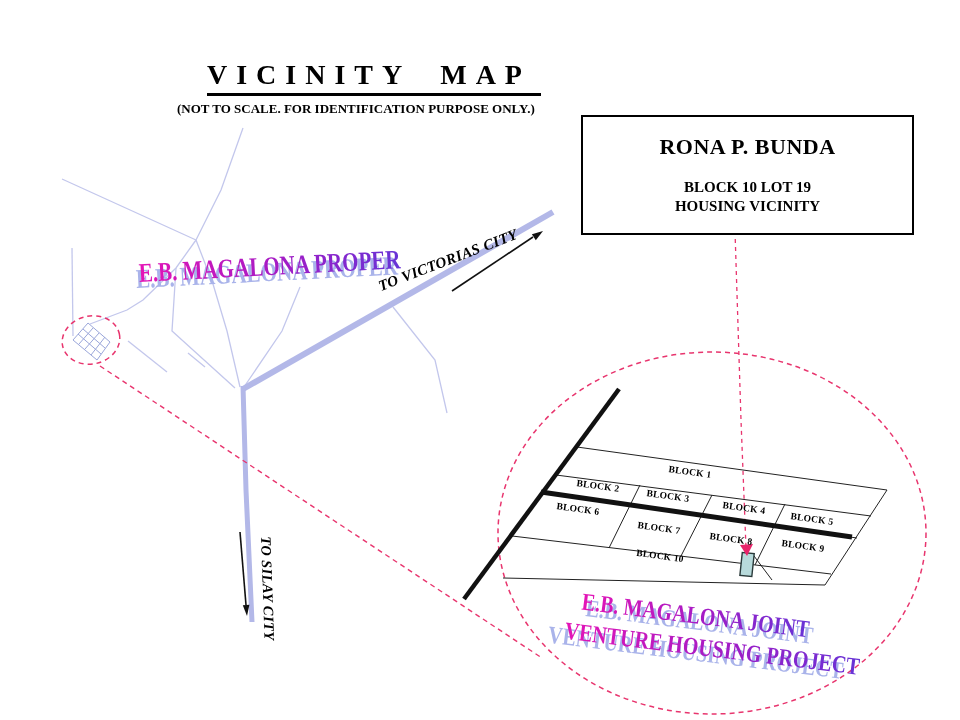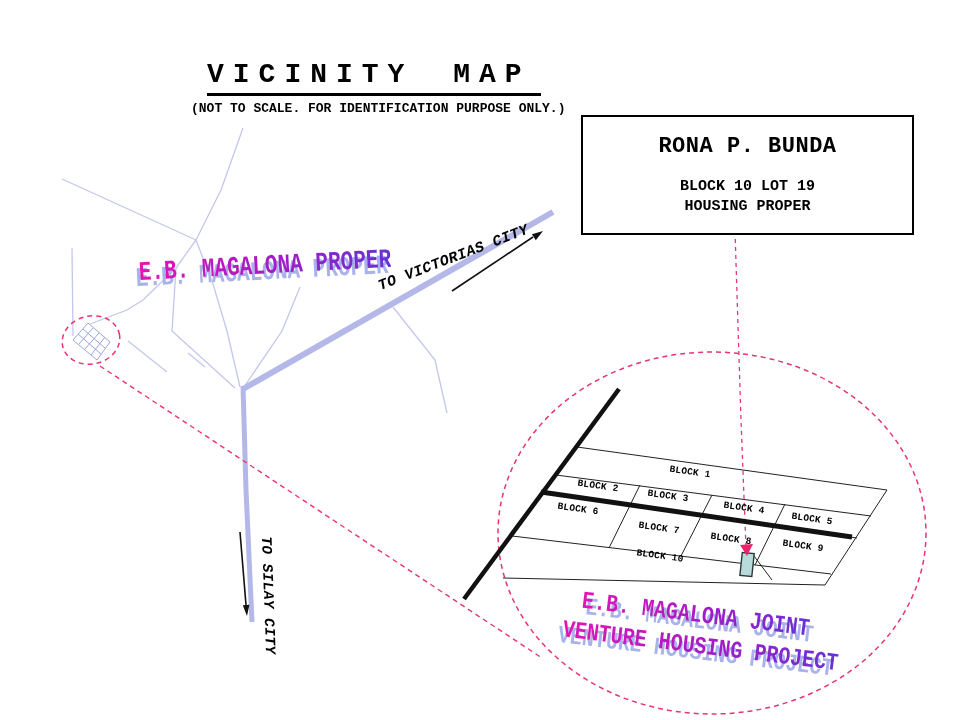--- a/index.html
+++ b/index.html
@@ -1,29 +1,29 @@
 <!DOCTYPE html>
 <html><head>
 <meta charset="utf-8">
 <style>
   html,body{margin:0;padding:0;background:#ffffff;}
   .canvas{
     position:relative;width:960px;height:720px;background:#ffffff;overflow:hidden;
-    font-family:Liberation Mono, monospace;color:#000;
+    font-family:Liberation Serif, serif;color:#000;
   }
   .abs{position:absolute;}
   svg{position:absolute;left:0;top:0;}
 
   
   .title{
     left:207px;top:61px;font-size:28px;font-weight:900;line-height:1;
     letter-spacing:9px;word-spacing:14px;white-space:nowrap;
     border-bottom:3px solid #000;padding:0 10px 4px 0;
   }
-  .subtitle{left:191px;top:101px;font-size:13px;font-weight:700;white-space:nowrap;}
+  .subtitle{left:177px;top:101px;font-size:13px;font-weight:700;white-space:nowrap;}
 
   
   .info-box{
     left:581px;top:115px;width:329px;height:116px;border:2px solid #000;background:#fff;
     display:flex;flex-direction:column;justify-content:center;align-items:center;text-align:center;
   }
   .info-name{font-size:22px;font-weight:700;letter-spacing:.5px;margin-bottom:18px;}
   .info-line{font-size:15px;font-weight:700;line-height:1.28;}
 
   
@@ -130,21 +130,21 @@
       <polygon points="740,545 753,544 747,556" fill="#e8246a"></polygon>
     </g>
   </svg>
 
   <div class="abs title">VICINITY MAP</div>
   <div class="abs subtitle">(NOT TO SCALE. FOR IDENTIFICATION PURPOSE ONLY.)</div>
 
   <div class="abs info-box">
     <div class="info-name">RONA P. BUNDA</div>
     <div class="info-line">BLOCK 10 LOT 19</div>
-    <div class="info-line">HOUSING PROPER</div>
+    <div class="info-line">HOUSING VICINITY</div>
   </div>
 
   <div class="abs victorias">TO VICTORIAS CITY</div>
   <div class="abs silay">TO SILAY CITY</div>
 
   <div class="abs wa-proper">
     <span class="wa-shadow">E.B. MAGALONA PROPER</span>
     <span class="wa-grad">E.B. MAGALONA PROPER</span>
   </div>
 

